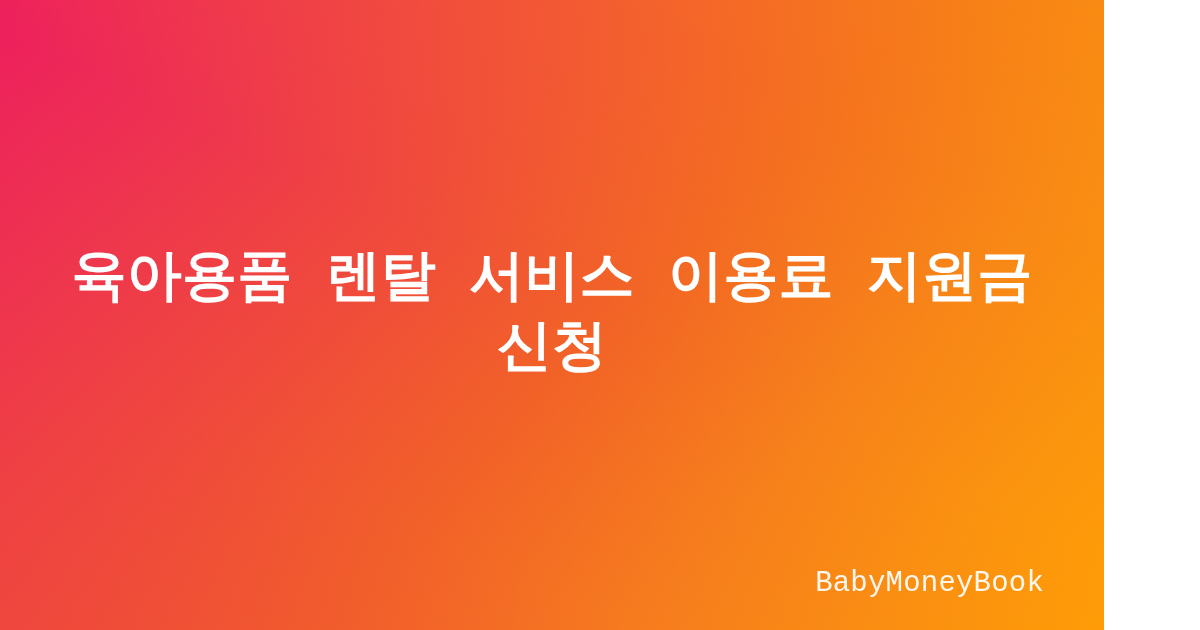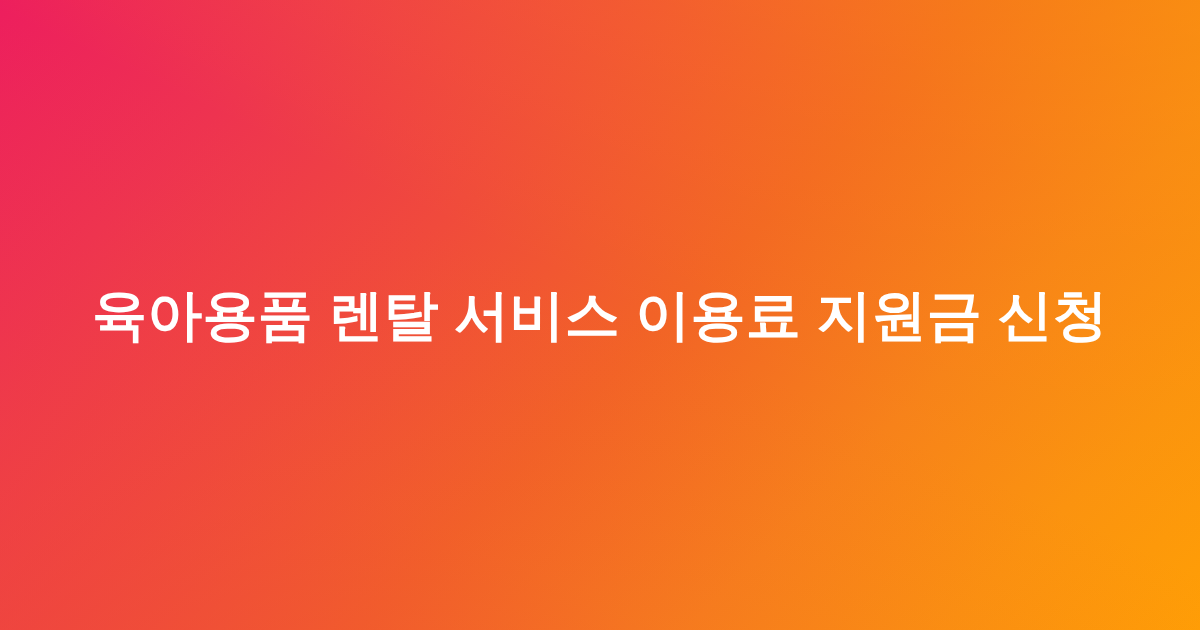--- a/index.html
+++ b/index.html
@@ -5,24 +5,24 @@
 <style>
   html, body {
     margin: 0;
     padding: 0;
     background: #ffffff;
   }
 
   
   .og-card {
     position: relative;
-    width: 1200px;
+    width: 1104px;
     height: 630px;
     overflow: hidden;
-    font-family: Liberation Sans, sans-serif;
+    font-family: Liberation Mono, monospace;
     -webkit-font-smoothing: antialiased;
   }
 
   
   .og-bg {
     position: absolute;
     inset: 0;
     background-image: linear-gradient(
       135deg,
       #ed1e5e 0%,
@@ -93,14 +93,15 @@
 
 <div class="og-card">
 
   <div class="og-bg"></div>
   <div class="og-bg-tint"></div>
 
   <div class="og-content">
     <h1 class="og-title">육아용품 렌탈 서비스 이용료 지원금 신청</h1>
   </div>
 
+  <div class="og-brand">BabyMoneyBook</div>
 
 </div>
 
 </body></html>

